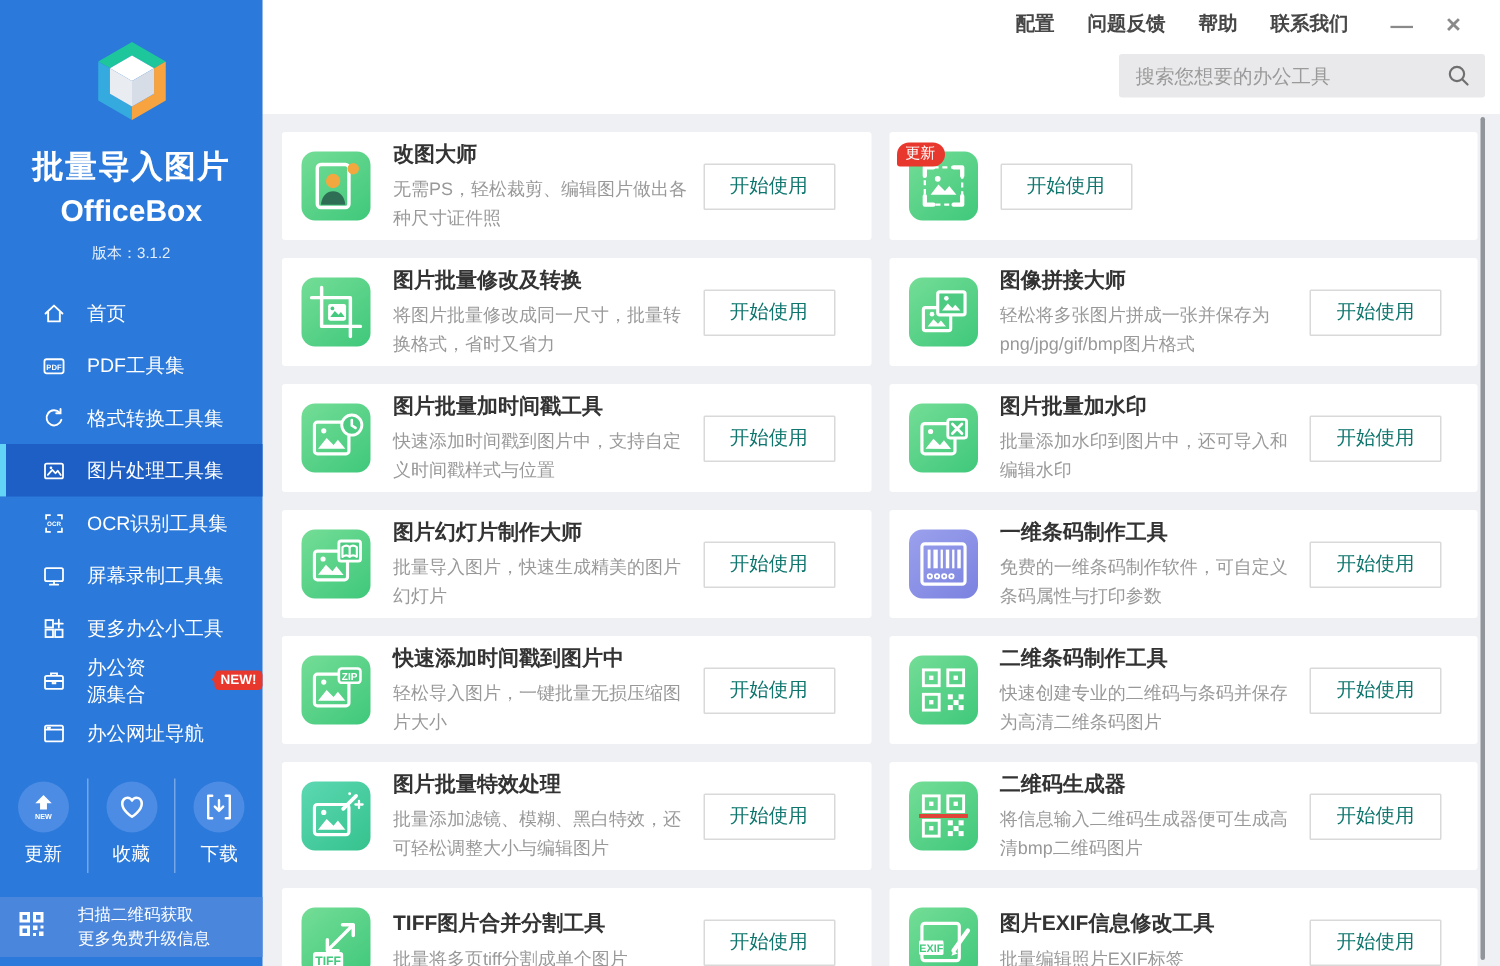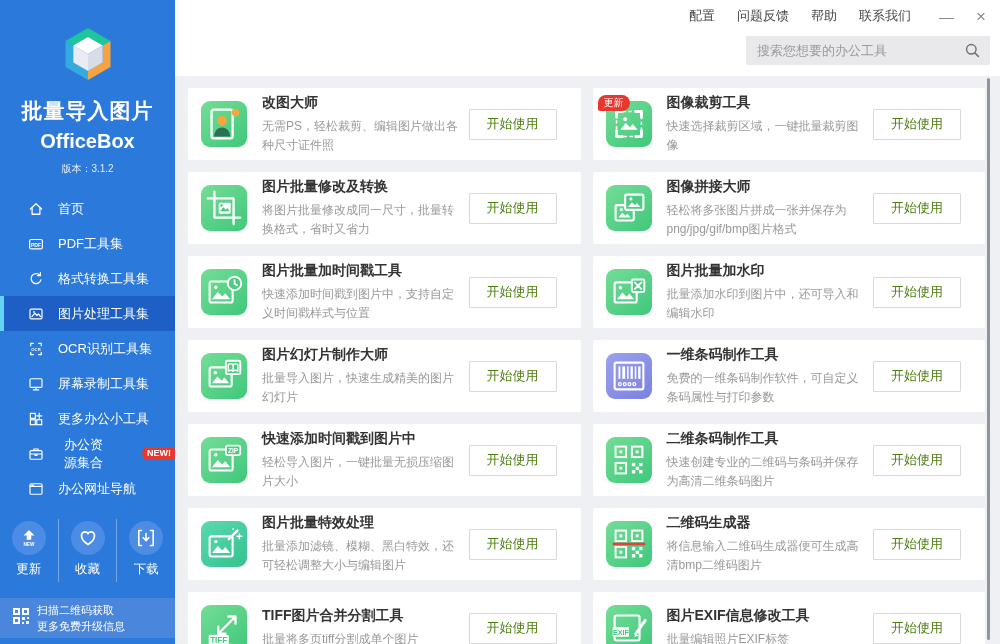--- a/index.html
+++ b/index.html
@@ -8,40 +8,40 @@
     font-family:"Liberation Sans","DejaVu Sans",sans-serif;
     background:var(--main-bg,#eef0f4);
     -webkit-font-smoothing:antialiased;
   }
   
   .sidebar{position:absolute;left:0;top:0;width:175px;height:644px;background:var(--sidebar-blue,#2b79da);color:#fff;z-index:5;}
   .logo{width:64px;height:64px;margin:22px auto 0;display:block;}
   .app-title{text-align:center;font-size:21px;font-weight:bold;margin-top:11px;letter-spacing:1px;}
   .app-sub{text-align:center;font-size:20px;font-weight:bold;margin-top:5px;}
   .version{text-align:center;font-size:10px;margin-top:9px;color:rgba(255,255,255,.88);}
-  .side-nav{margin-top:15px;text-align:center;}
+  .side-nav{margin-top:15px;}
   .nav-item{height:35px;display:flex;align-items:center;padding-left:27px;gap:13px;font-size:13px;cursor:pointer;position:relative;}
   .nav-item.active{background:var(--sidebar-active,#1d5fc4);}
   .nav-item.active::before{content:"";position:absolute;left:0;top:0;width:4px;height:100%;background:var(--active-bar-cyan,#62d4f5);}
   .nav-icon{width:18px;height:18px;flex:none;}
   .nav-icon svg{width:100%;height:100%;display:block;}
   .badge-new{background:var(--badge-red,#e8382d);color:#fff;font-size:9px;font-weight:bold;padding:2px 4px;border-radius:3px;margin-left:21px;position:relative;line-height:1;}
   .badge-new::before{content:"";position:absolute;left:-5px;top:3px;border:3.5px solid transparent;border-right-color:var(--badge-red,#e8382d);}
   .footer-actions{position:absolute;bottom:62px;left:0;width:175px;display:flex;}
   .fa{flex:1;display:flex;flex-direction:column;align-items:center;cursor:pointer;padding:2px 0 4px;}
   .fa + .fa{border-left:1px solid rgba(255,255,255,.35);justify-content:center;}
   .fa-circle{width:34px;height:34px;border-radius:50%;background:var(--circle-button-blue,#4c8ce4);display:flex;align-items:center;justify-content:center;}
   .fa-circle svg{width:24px;height:24px;}
   .fa-label{font-size:12.5px;margin-top:6px;}
-  .qr-promo{position:absolute;bottom:6px;left:0;width:175px;height:40px;background:var(--promo-bar-blue,#4b86dd);display:flex;align-items:center;padding:16px 9px;box-sizing:border-box;gap:4px;}
+  .qr-promo{position:absolute;bottom:6px;left:0;width:175px;height:40px;background:var(--promo-bar-blue,#4b86dd);display:flex;align-items:center;padding:16px 9px;box-sizing:border-box;gap:19px;}
   .qr-promo svg{width:24px;height:24px;flex:none;}
   .qr-text{font-size:11px;line-height:1.5;color:#fff;}
   
   .topbar{position:absolute;left:175px;top:0;width:825px;height:76px;background:#fff;z-index:4;}
-  .top-menu{position:absolute;top:7px;right:14px;display:flex;align-items:center;gap:22px;font-size:13px;color:#474747;}
+  .top-menu{position:absolute;top:7px;right:26px;display:flex;align-items:flex-end;gap:22px;font-size:13px;color:#474747;font-weight:bold;}
   .top-link{cursor:pointer;}
   .win-btn{cursor:pointer;color:#8a8a8a;font-size:15px;line-height:1;}
   .win-btn.close{font-size:17px;}
   .win-btn.min{margin-left:6px;}
   .search-box{position:absolute;top:36px;right:10px;width:244px;height:29px;background:#e9e9eb;display:flex;align-items:center;border-radius:2px;}
   .search-box input{flex:1;border:none;background:transparent;outline:none;font-size:13px;color:#000000;padding:0 6px 0 11px;font-family:inherit;}
   .search-box input::placeholder{color:#9a9a9a;}
   .search-ico{width:17px;height:17px;margin-right:9px;cursor:pointer;flex:none;}
   
   .main{position:absolute;left:175px;top:76px;width:825px;height:568px;box-sizing:border-box;
@@ -52,21 +52,21 @@
   .card-icon svg{width:100%;height:100%;display:block;}
   .bg-green{background:linear-gradient(140deg,var(--icon-green-light,#74dd96),var(--icon-green-dark,#3fc87b));}
   .bg-teal{background:linear-gradient(140deg,var(--icon-teal-light,#5cd8b2),var(--icon-teal-dark,#35c28e));}
   .bg-purple{background:linear-gradient(140deg,var(--icon-purple-light,#9ba1ec),var(--icon-purple-dark,#7b82e0));}
   .icon-badge{position:absolute;top:-6px;left:-8px;background:var(--badge-red,#e8382d);color:#fff;font-size:10px;
         padding:2px 6px;border-radius:8px 8px 8px 2px;line-height:1.15;z-index:2;white-space:nowrap;}
   .card-text{flex:1;min-width:0;padding-right:6px;}
   .card-title{font-size:14px;font-weight:bold;color:var(--title-text,#333);margin-bottom:5px;}
   .card-desc{font-size:12px;color:var(--desc-text,#999);line-height:1.55;}
   .start-btn{flex:none;margin-right:24px;min-width:88px;height:31px;background:#fff;border:1px solid var(--button-border,#d9d9d9);
-        font-size:13px;color:#4d7c0f;cursor:pointer;font-family:Liberation Mono, monospace;border-radius:1px;}
+        font-size:13px;color:#0f766e;cursor:pointer;font-family:Liberation Mono, monospace;border-radius:1px;}
   
   .scroll-thumb{position:absolute;right:10px;top:78px;width:3px;height:562px;background:#90959b;border-radius:2px;z-index:6;cursor:pointer;}
 </style>
 </head>
 <body>
 
 <aside class="sidebar">
   <svg class="logo" viewBox="0 0 64 64">
     <polygon points="9.5,19 32,6 54.5,19 46.7,23.5 32,15 17.3,23.5" fill="#1ec79b"></polygon>
     <polygon points="54.5,19 54.5,45 32,58 32,49 46.7,40.5 46.7,23.5" fill="#f7a440"></polygon>
@@ -243,24 +243,20 @@
     <div class="card">
     <div class="card-icon bg-green">
         <svg viewBox="0 0 48 48" fill="none" stroke="#fff">
           <rect x="11" y="11" width="26" height="26" stroke-width="1.6" stroke-dasharray="3.5 2.6"></rect>
           <path d="M11 17v-6h6M31 11h6v6M37 31v6h-6M17 37h-6v-6" stroke-width="3" stroke-linecap="round" stroke-linejoin="round"></path>
           <circle cx="20" cy="19" r="2" fill="#fff" stroke="none"></circle>
           <path d="M15 30l5.5-7 4.5 4.5 3-3.5 5 6z" fill="#fff" stroke="none"></path>
         </svg>
         <span class="icon-badge">更新</span>
       </div>
-    <div class="card-text">
-      <div class="card-title">图像裁剪工具</div>
-      <div class="card-desc">快速选择裁剪区域，一键批量裁剪图像</div>
-    </div>
     <button class="start-btn">开始使用</button>
   </div>
     <div class="card">
     <div class="card-icon bg-green">
         <svg viewBox="0 0 48 48" fill="none" stroke="#fff" stroke-width="2.4" stroke-linecap="round" stroke-linejoin="round">
           <path d="M14 7v27h27"></path>
           <path d="M7 14h27v27"></path>
           <rect x="18.5" y="18.5" width="12.5" height="11.5" rx="1.5" fill="#fff" stroke="none"></rect>
           <path d="M20 27.5l3.2-4.2 2.6 2.6 1.6-1.9 2.6 3.5z" fill="#45c97e" stroke="none"></path>
           <circle cx="21.5" cy="21.5" r="1.3" fill="#45c97e" stroke="none"></circle>

